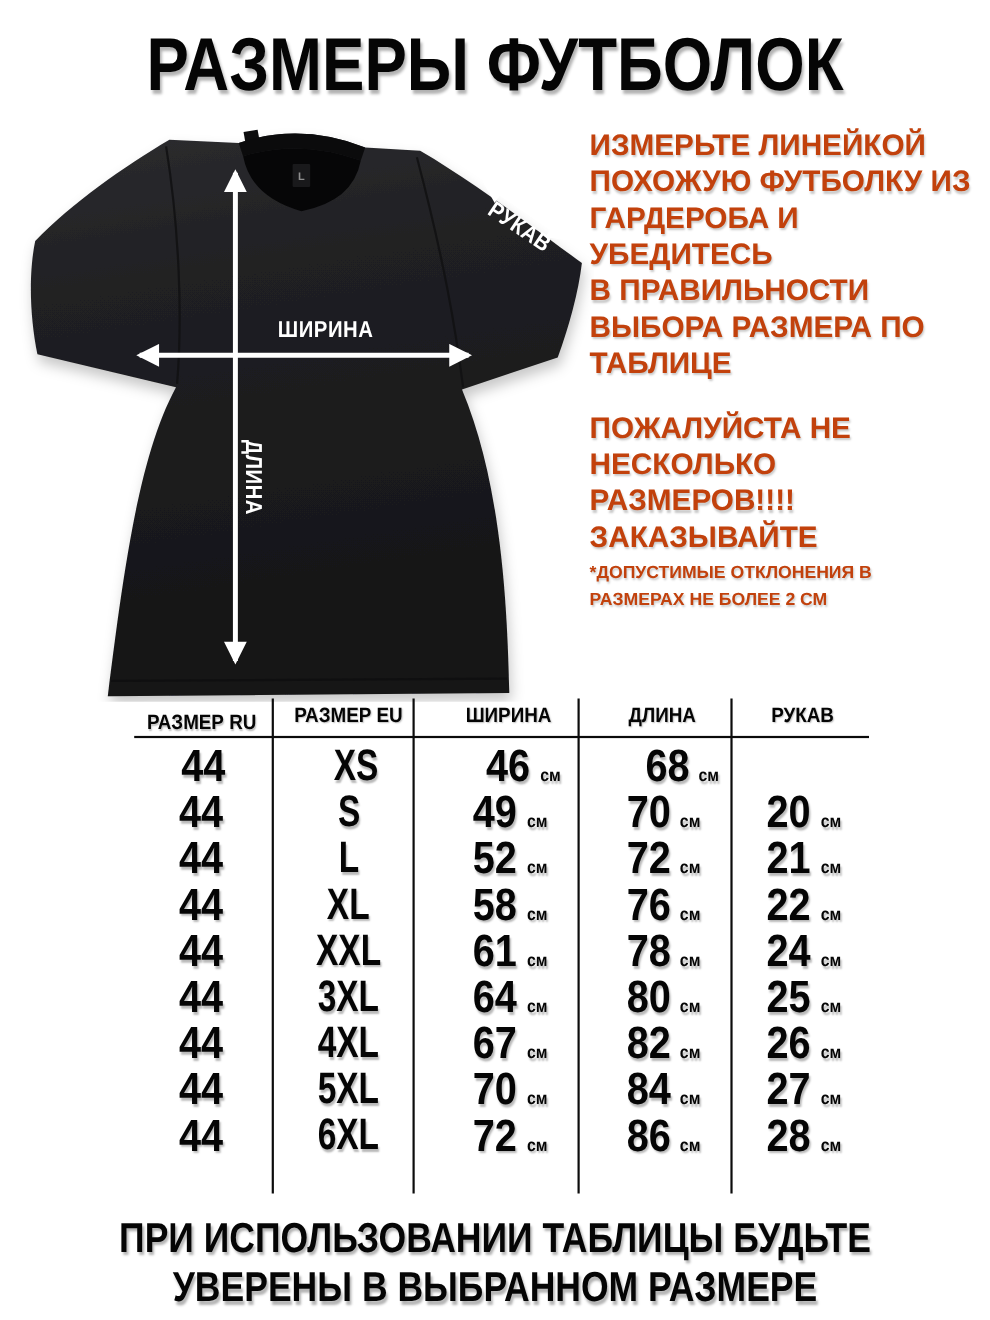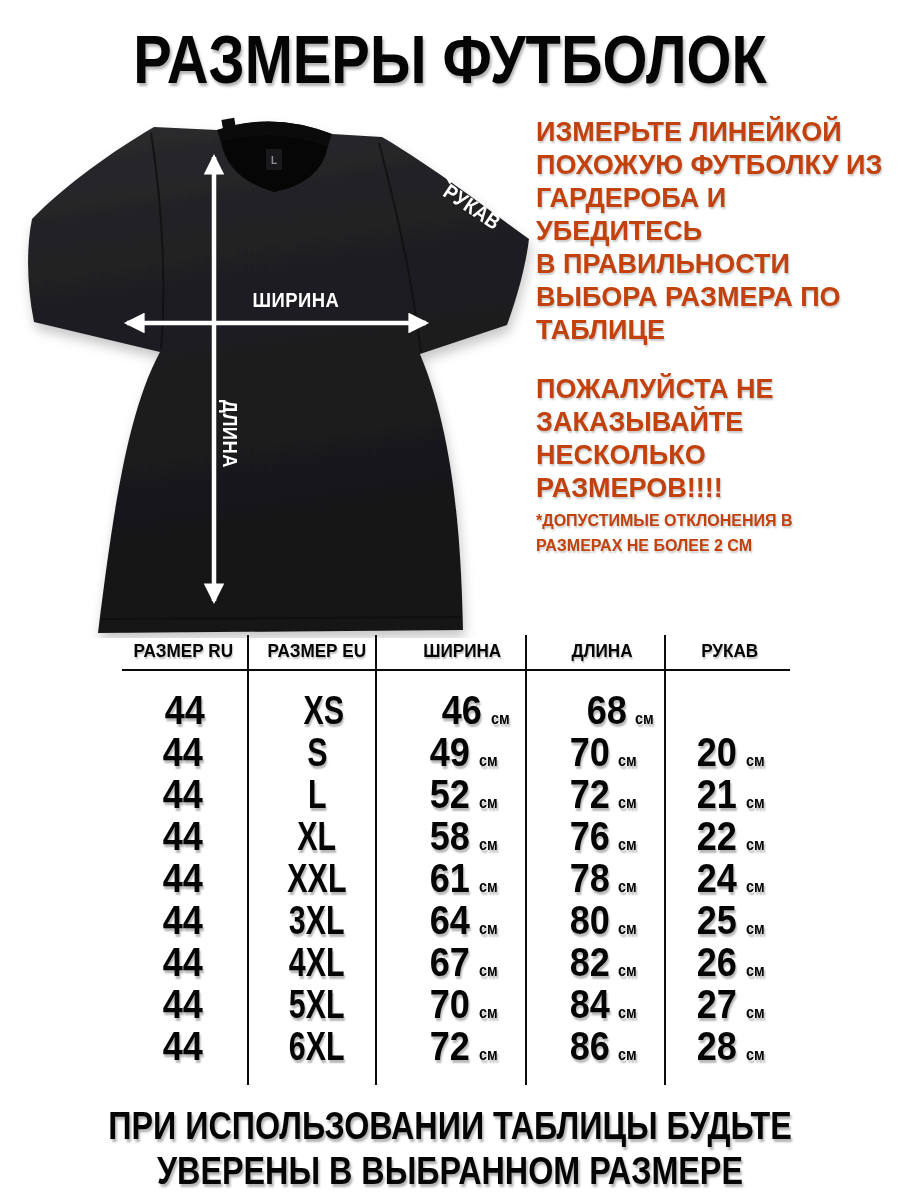--- a/index.html
+++ b/index.html
@@ -41,29 +41,29 @@
 
   
   .size-table { position:absolute; left:122px; top:632px; width:668px; height:470px; }
   .thead { display:flex; height:39px; border-bottom:2.5px solid #0a0a0a; }
   .th {
     display:flex; align-items:center; justify-content:center;
     font-size:19px; font-weight:bold; white-space:nowrap;
     text-shadow:1px 1.5px 1.5px rgba(0,0,0,0.25);
   }
   .th > span { transform:scaleX(0.9); }
-  .col-1 { width:126px; } .col-2 { width:152px; } .col-3 { width:150px; }
+  .col-1 { width:126px;align-items:flex-end; } .col-2 { width:152px; } .col-3 { width:150px; }
   .col-4 { width:139px; } .col-5 { width:125px; }
 
   .divider {
     position:absolute; top:3px; width:2px; height:450px; background:#0c0c0c;
   }
   .div-1 { left:125px; } .div-2 { left:253px; } .div-3 { left:403px; } .div-4 { left:542px; }
 
-  .tbody { margin-top:18px; }
+  .tbody { margin-top:4px; }
   .trow { display:flex; height:42px; }
   .td {
     text-align:center; line-height:42px; white-space:nowrap;
     text-shadow:1.5px 2.5px 2px rgba(0,0,0,0.28);
   }
   .num, .ru-size {
     display:inline-block; font-size:41px; font-weight:bold;
     transform:scaleX(0.88); transform-origin:center;
   }
   .eu-size {
@@ -152,22 +152,22 @@
     <div class="para para-measure">
       <div>ИЗМЕРЬТЕ ЛИНЕЙКОЙ</div>
       <div>ПОХОЖУЮ ФУТБОЛКУ ИЗ</div>
       <div>ГАРДЕРОБА И УБЕДИТЕСЬ</div>
       <div>В ПРАВИЛЬНОСТИ</div>
       <div>ВЫБОРА РАЗМЕРА ПО</div>
       <div>ТАБЛИЦЕ</div>
     </div>
     <div class="para para-warning">
       <div>ПОЖАЛУЙСТА НЕ</div>
+      <div>НЕСКОЛЬКО РАЗМЕРОВ!!!!</div>
       <div>ЗАКАЗЫВАЙТЕ</div>
-      <div>НЕСКОЛЬКО РАЗМЕРОВ!!!!</div>
     </div>
     <div class="para para-note">
       <div>*ДОПУСТИМЫЕ ОТКЛОНЕНИЯ В</div>
       <div>РАЗМЕРАХ НЕ БОЛЕЕ 2 СМ</div>
     </div>
   </div>
 
   <div class="size-table">
     <div class="thead">
       <div class="th col-1">

